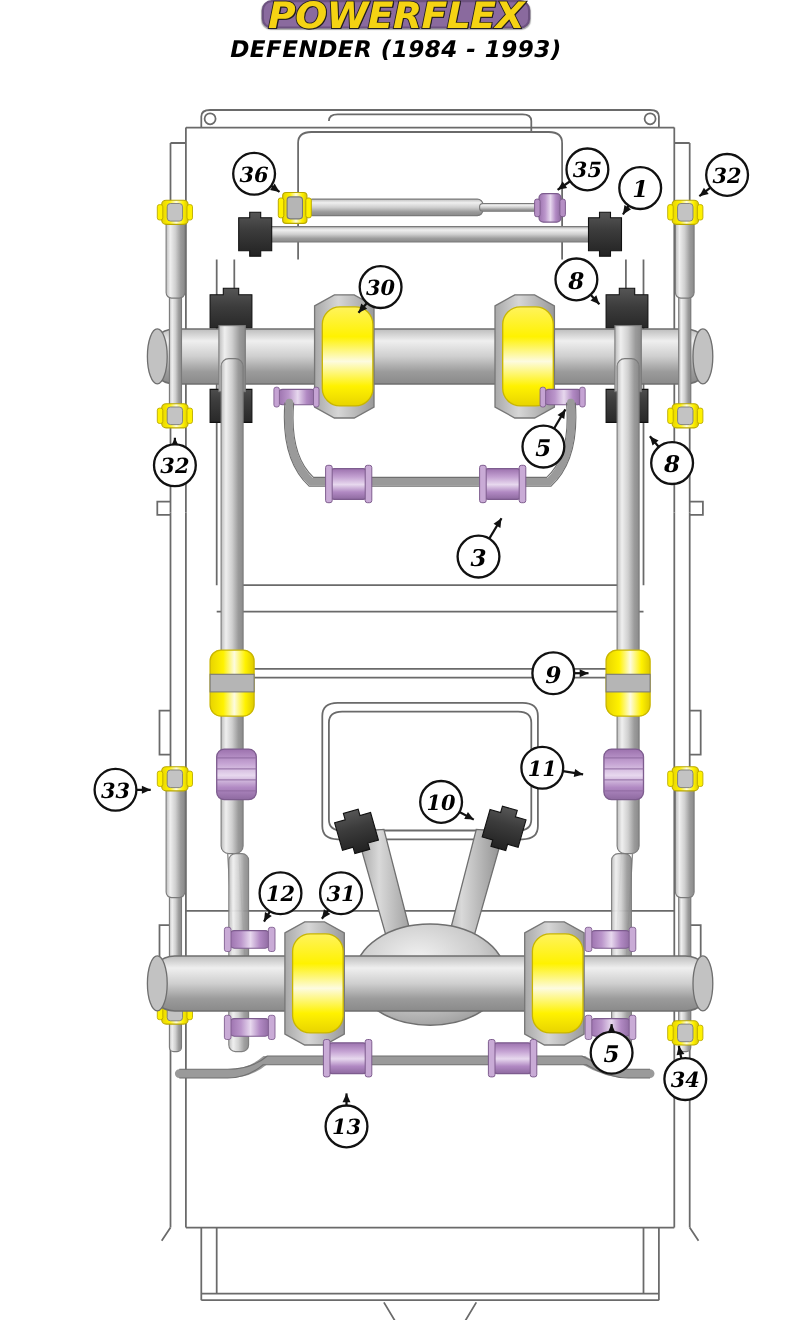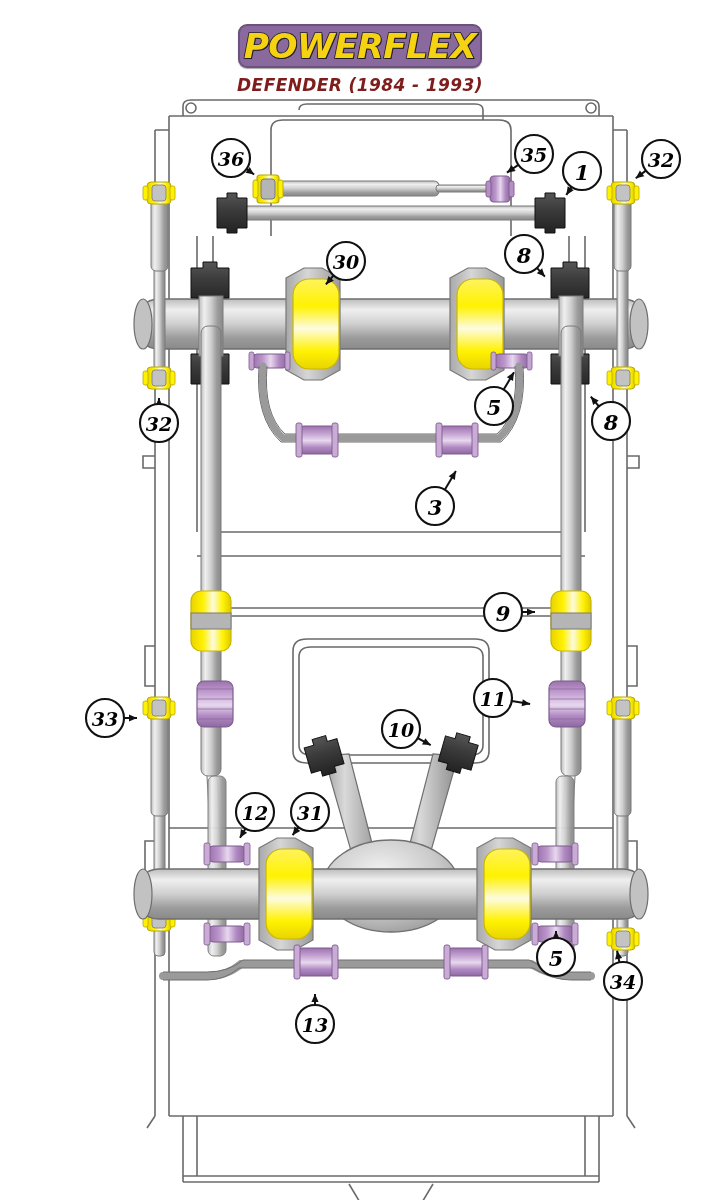--- a/index.html
+++ b/index.html
@@ -9,23 +9,23 @@
     font-family:"Liberation Sans", sans-serif;
   }
   #root{position:absolute;inset:0;}
 
   
   #header{
     position:absolute;left:0;top:0;width:720px;height:96px;
     display:flex;flex-direction:column;align-items:center;justify-content:flex-start;
   }
   #logo-wrap{
-    margin-top:24px;
+    margin-top:0;
     position:relative;
-    width:244px;height:44px;
+    width:244px;height:26px;
   }
   #logo-plate{
     position:absolute;inset:0;
     background:#8a6a9e;
     border-radius:9px;
     border:2px solid #6d5280;
     box-shadow:0 1px 1px rgba(0,0,0,.35);
   }
   #logo-text{
     position:absolute;inset:0;
@@ -37,22 +37,22 @@
     -webkit-text-stroke:1.6px #231f20;
     paint-order:stroke fill;
     text-shadow:1px 1px 0 #231f20;
     transform:scaleX(1.04);
     white-space:nowrap;
   }
   #subtitle{
     margin-top:7px;
     font-family:"DejaVu Sans", sans-serif;
     font-style:italic;font-weight:bold;
-    font-size:17px;letter-spacing:0.4px;
-    color:#7f1d1d;
+    font-size:21px;letter-spacing:0.4px;
+    color:#000000;
     white-space:nowrap;
   }
 
   
   #drawing{position:absolute;left:0;top:86px;width:720px;height:1114px;padding-left:31px;}
   #drawing svg{display:block;}
 
   .cal-circle{fill:#ffffff;stroke:#111111;stroke-width:2.1;}
   .cal-num{
     font-family:"DejaVu Serif", serif;

